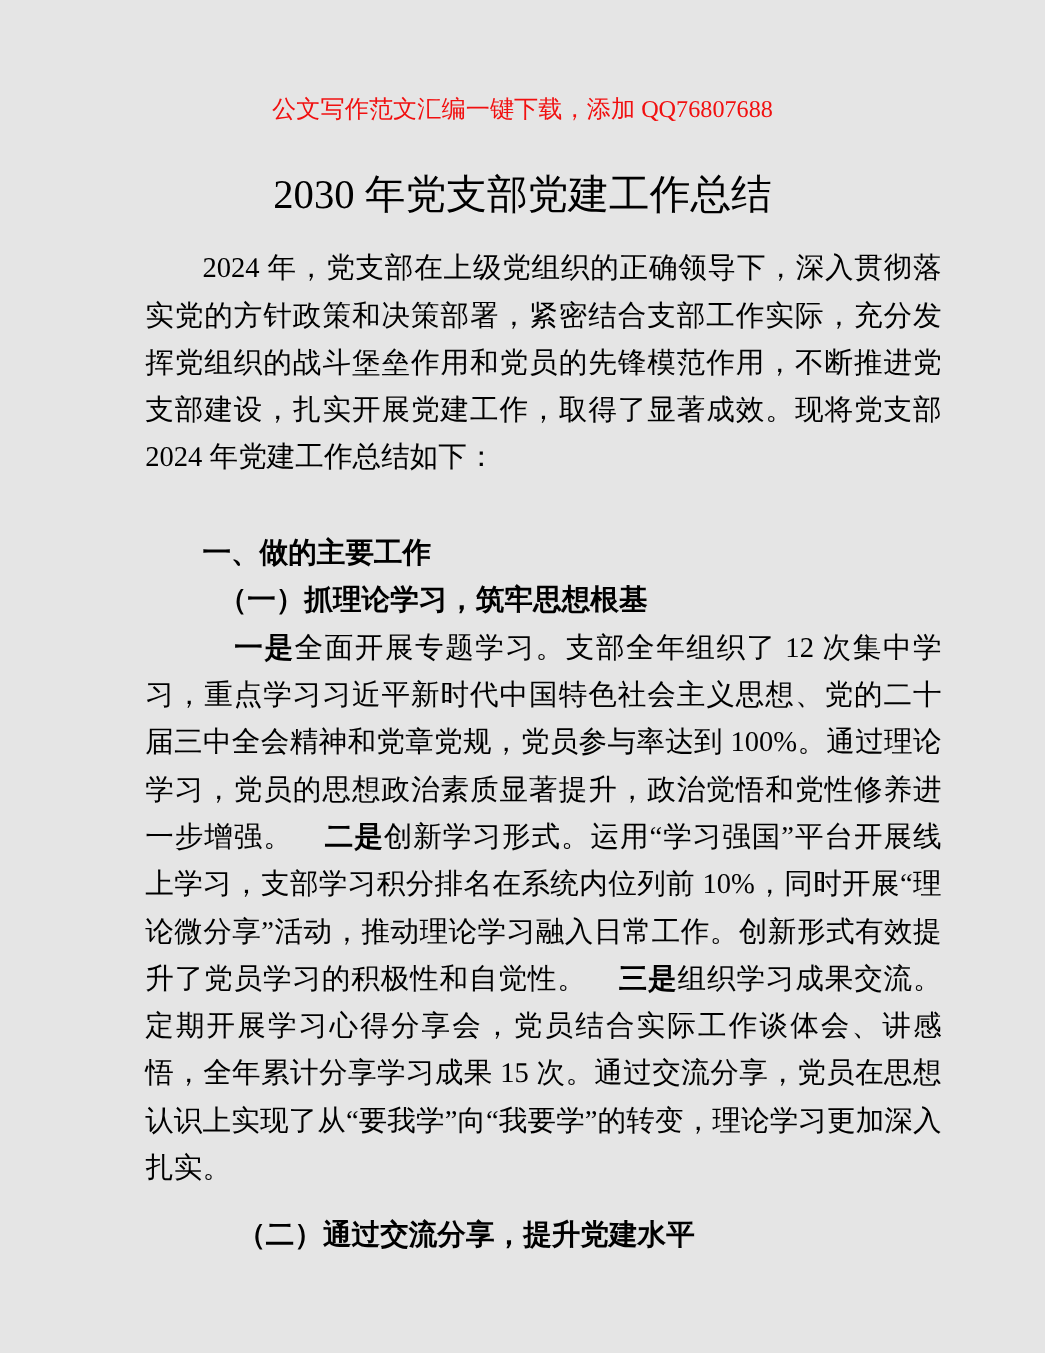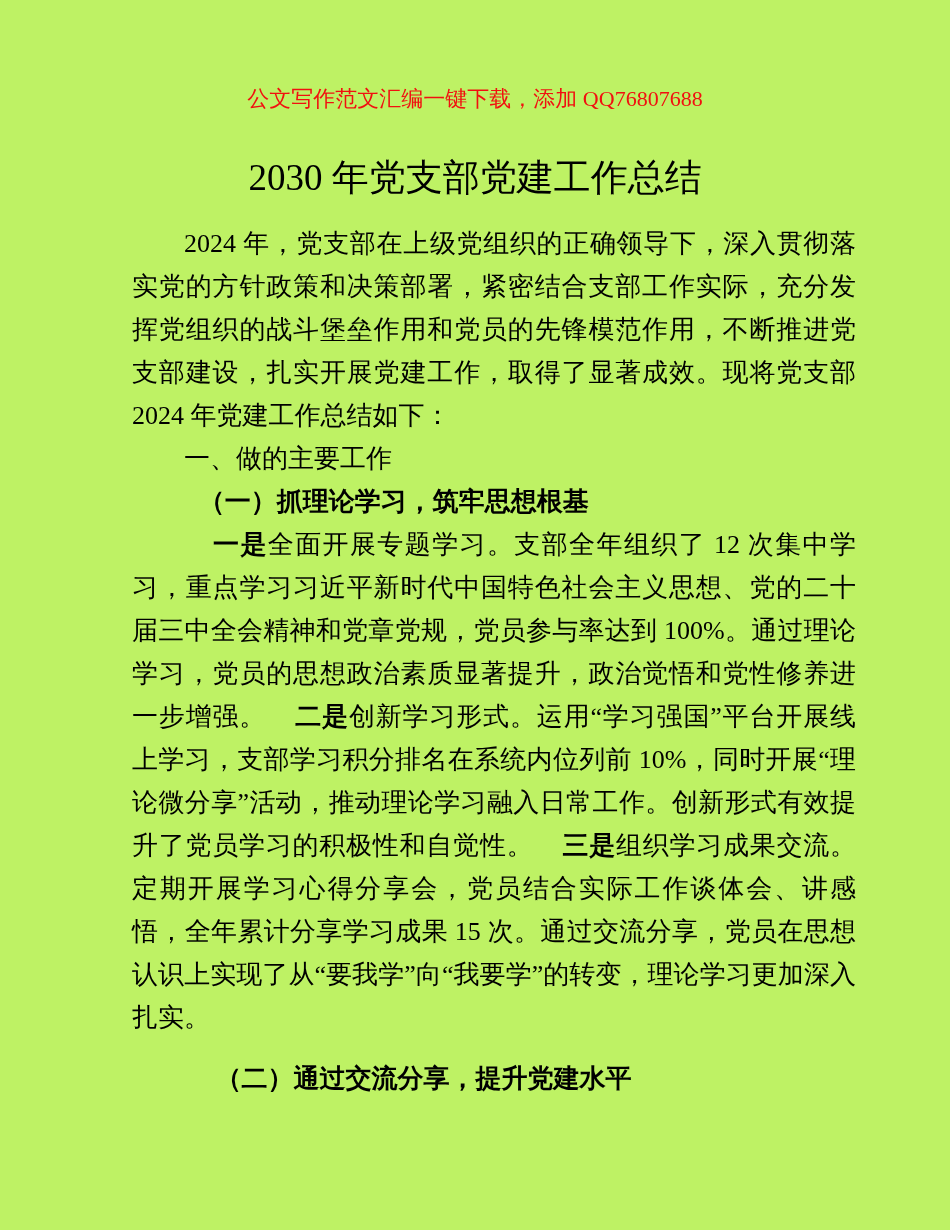--- a/index.html
+++ b/index.html
@@ -4,21 +4,21 @@
 <style>
   html, body {
     margin: 0;
     padding: 0;
     background: #ffffff;
   }
   .page {
     position: relative;
     width: 950px;
     height: 1230px;
-    background: #bef264;
+    background: #e5e5e5;
     overflow: hidden;
     font-family: "Liberation Serif", sans-serif;
     color: #000000;
   }
   .promo-notice {
     position: absolute;
     top: 86px;
     left: 0;
     width: 100%;
     text-align: center;
@@ -43,21 +43,21 @@
     left: 132px;
     width: 724px;
     font-size: 26px;
     line-height: 43px;
     text-align: justify;
     text-justify: inter-ideograph;
     color: #000000;
   }
   .blk { margin: 0; padding: 0; }
   .b-para { text-indent: 2em; }
-  .b-h1  { text-indent: 2em; font-weight: 400; }
+  .b-h1  { text-indent: 2em; font-weight: 700; margin-top: 44px; }
   .b-h2  { text-indent: 1.45em; font-weight: 700; }
   .b-h2b { text-indent: 2.1em; font-weight: 700; margin-top: 18px; }
   .run-bold { font-weight: 700; margin-left: 29px; }
 </style>
 </head>
 <body>
 
 <div class="page">
 
   <div class="promo-notice" style="color: rgb(241, 16, 16);">公文写作范文汇编一键下载，添加 QQ76807688</div>

